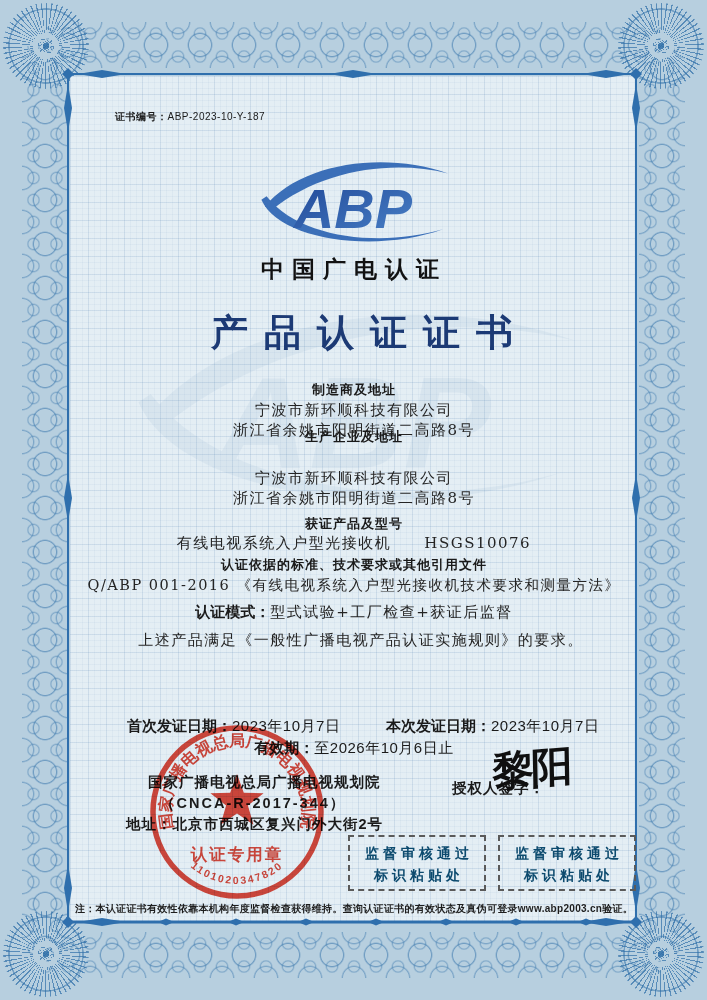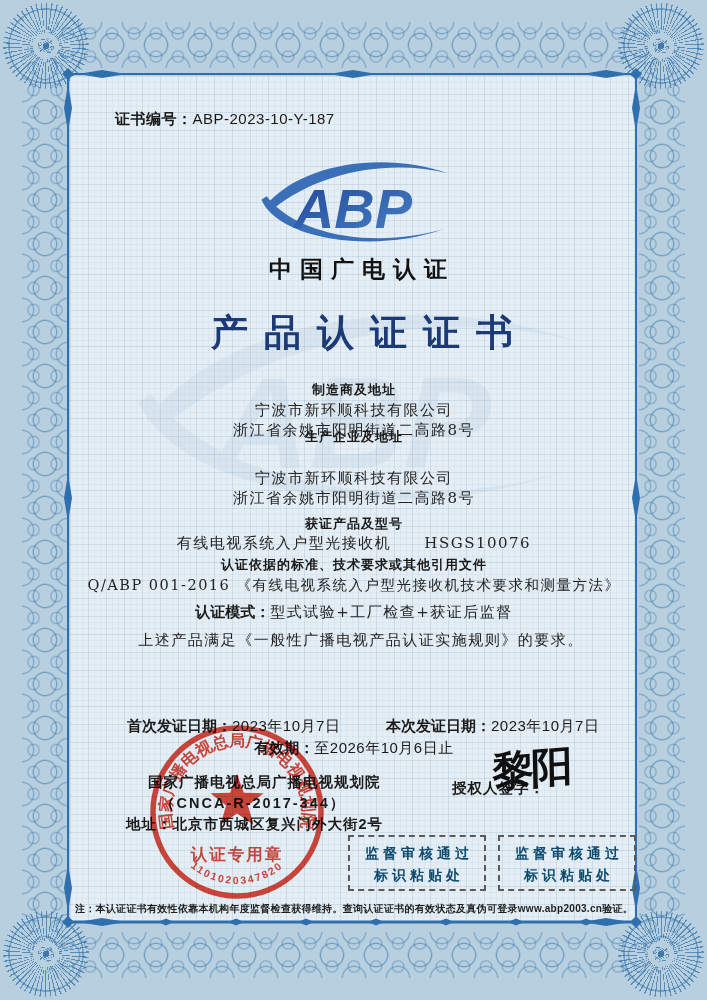--- a/index.html
+++ b/index.html
@@ -26,24 +26,24 @@
   .sheet{position:absolute;left:70px;top:76px;width:566px;height:846px;background-color:#e4eef4;
       background-image:
         linear-gradient(rgba(110,150,190,.14) 1px, transparent 1px),
         linear-gradient(90deg, rgba(110,150,190,.14) 1px, transparent 1px),
         linear-gradient(rgba(110,150,190,.07) 1px, transparent 1px),
         linear-gradient(90deg, rgba(110,150,190,.07) 1px, transparent 1px);
       background-size:18px 18px,18px 18px,6px 6px,6px 6px;}
   .frame-svg{position:absolute;left:0;top:0;width:707px;height:1000px;pointer-events:none;}
   
   .c{position:absolute;left:70px;width:568px;text-align:center;}
-  .certno{font-size:15px;color:#1a1a1a;letter-spacing:.5px;}
+  .certno{font-size:10px;color:#1a1a1a;letter-spacing:.5px;}
   .certno b{font-weight:bold;}
   .orgname{font-family:"Liberation Serif",serif;font-weight:bold;font-size:23px;color:#121212;
-           letter-spacing:8px;padding-left:8px;}
+           letter-spacing:8px;}
   .title{font-family:"Liberation Serif",serif;font-weight:bold;font-size:37px;color:#1c3a75;
          letter-spacing:16px;padding-left:16px;}
   .heading{font-size:13px;font-weight:bold;color:#1a1a1a;letter-spacing:1px;}
   .value{font-family:"DejaVu Serif","Liberation Serif",serif;font-size:15px;color:#242424;letter-spacing:1.5px;}
   .dlabel{font-weight:bold;color:#1a1a1a;font-size:15px;}
   .dvalue{font-size:15px;color:#1a1a1a;letter-spacing:.5px;}
   .issuer-line{font-size:14.5px;font-weight:bold;color:#1a1a1a;letter-spacing:1px;white-space:nowrap;}
   .signature{font-family:"DejaVu Serif",serif;font-size:42px;font-weight:bold;color:#101010;
              transform:rotate(-5deg) skewX(-4deg);letter-spacing:-3px;line-height:1;}
   .seal{position:absolute;mix-blend-mode:multiply;opacity:.92;}

